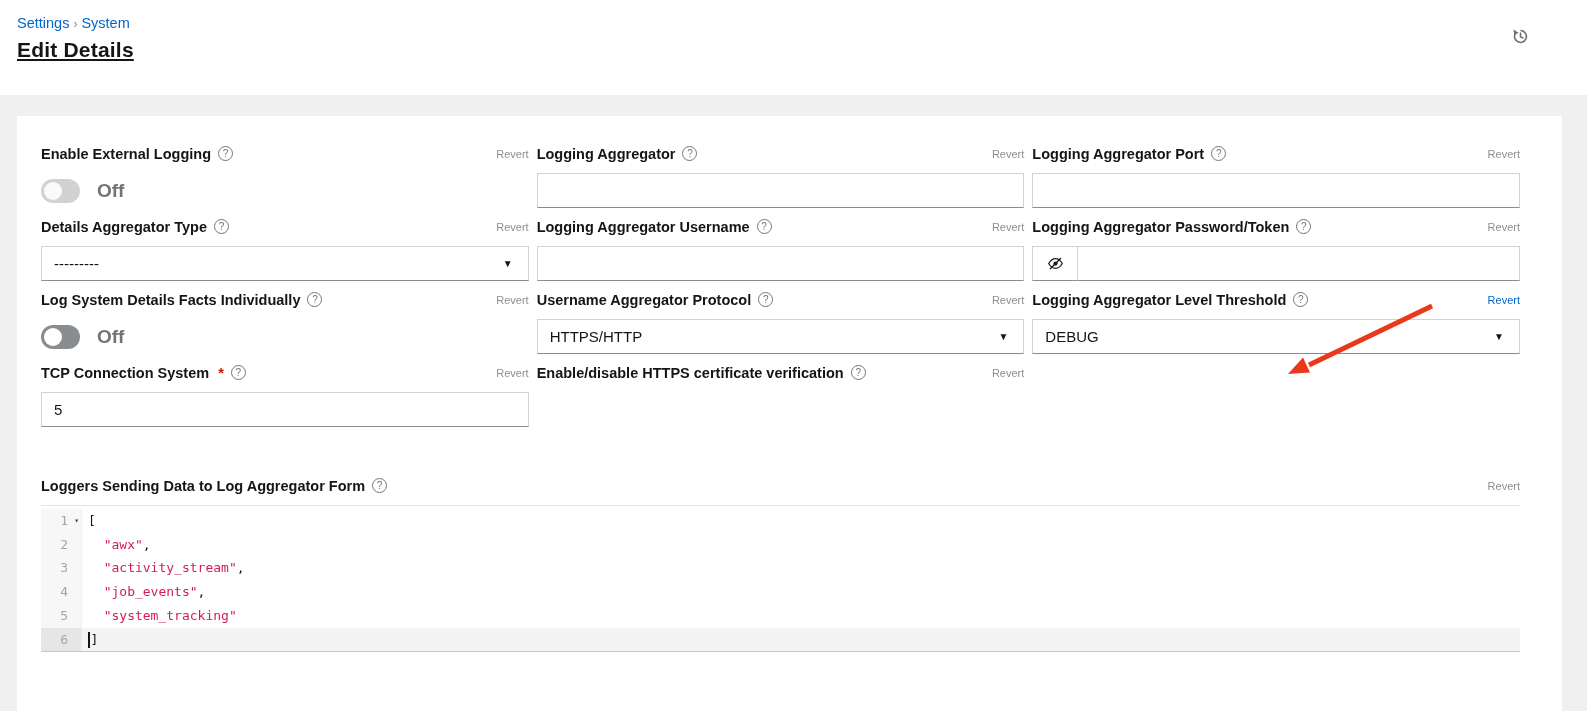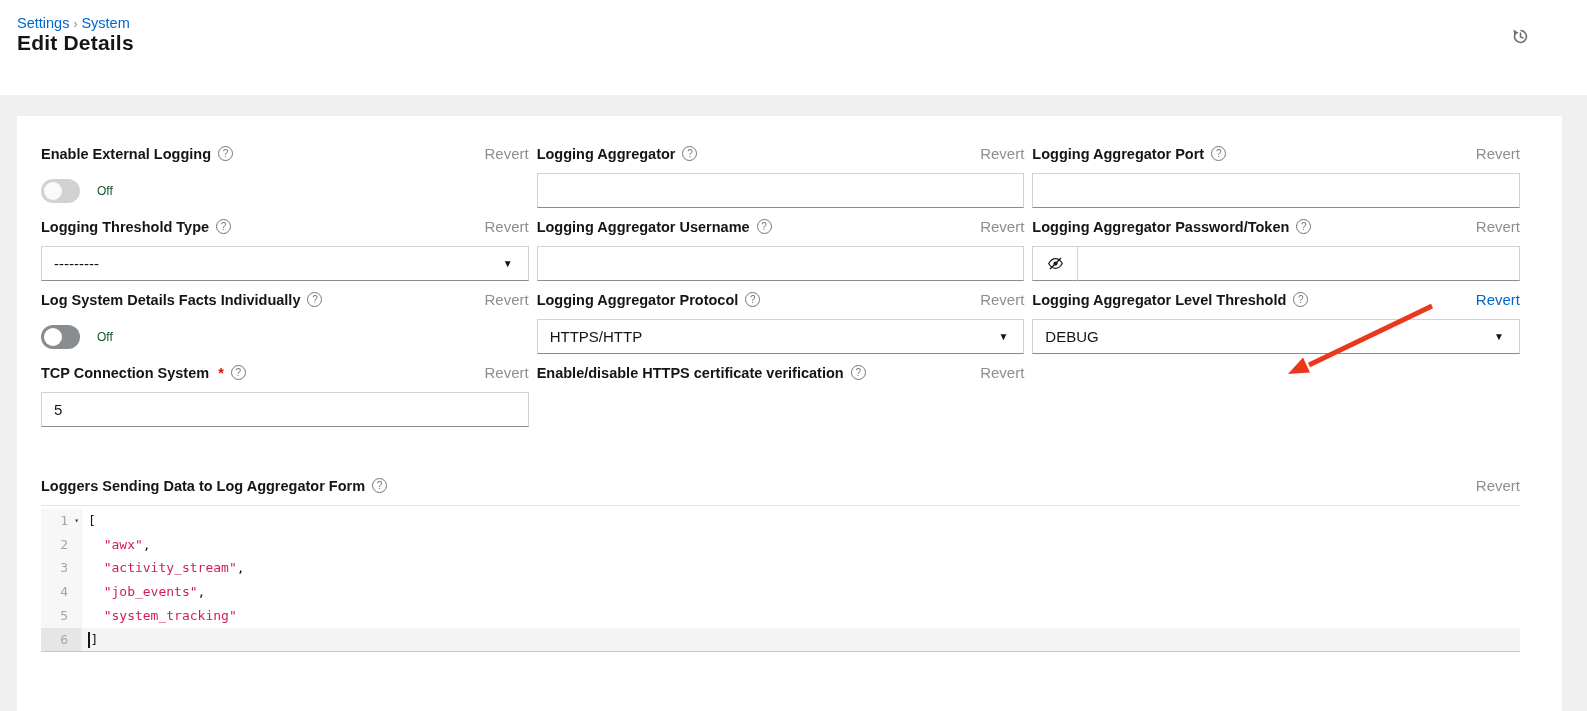--- a/index.html
+++ b/index.html
@@ -5,53 +5,53 @@
   * { margin:0; padding:0; box-sizing:border-box; }
   html,body { width:1587px; height:711px; overflow:hidden; background:#fff;
     font-family:"Liberation Sans", sans-serif; color:#151515; }
   .page { height:711px; display:flex; flex-direction:column; position:relative; }
 
   
   .page-header { background:#fff; padding:15px 24px 0 17px; height:95px; position:relative; }
   .breadcrumb { display:flex; align-items:flex-end; gap:4px; font-size:14.5px; }
   .breadcrumb a { color:var(--link,#0066cc); text-decoration:none; cursor:pointer; }
   .crumb-sep { color:#8a8d90; font-size:12px; padding-top:1px; }
-  .page-title { margin-top:0; font-size:21px; font-weight:700; letter-spacing:.2px; }
+  .page-title { margin-top:7px; font-size:21px; font-weight:700; letter-spacing:.2px;text-decoration:underline; }
   .history-btn { position:absolute; top:28px; right:58px; color:#6a6e73; cursor:pointer;
     background:none; border:none; line-height:0; }
 
   
   .main { flex:1; background:#f0f0f0; padding:21px 25px 0 17px; }
   .card { background:#fff; height:100%; padding:27px 42px 30px 24px; }
 
   .form-grid { display:grid; grid-template-columns:repeat(3,1fr); column-gap:24px; row-gap:26px;gap:8px; }
   .field-head { display:flex; justify-content:space-between; align-items:center; height:21px; margin-bottom:9px; }
   .field-label { display:flex; align-items:center; gap:7px; font-size:14.5px; font-weight:700; }
   .required-star { color:#c9190b; font-weight:700; margin-left:2px; }
   .help-icon { width:15px; height:15px; border:1px solid #72767b; border-radius:50%;
     color:#72767b; font-size:10px; font-weight:400; display:inline-flex;
     align-items:center; justify-content:center; cursor:pointer; flex:none; }
-  .revert { font-size:15px; color:#8b8e93; cursor:pointer; background:none; border:none;
+  .revert { font-size:11px; color:#8b8e93; cursor:pointer; background:none; border:none;
     font-family:inherit; }
   .revert.active { color:var(--link,#0066cc); }
 
   .text-input { width:100%; height:35px; border:1px solid #d2d2d2; border-bottom-color:#8a8d90;
     background:#fff; padding:0 12px; font-size:15px; color:#151515; font-family:inherit; outline:none; }
   .pf-select { height:35px; border:1px solid #d2d2d2; border-bottom-color:#8a8d90; background:#fff;
     display:flex; align-items:center; justify-content:space-between; padding:0 15px 0 12px;
     font-size:15px; cursor:pointer; }
   .caret { font-size:10px; color:#151515; line-height:1; }
 
   .switch-row { display:flex; align-items:center; gap:17px; height:35px; }
   .switch { width:39px; height:24px; border-radius:12px; position:relative; cursor:pointer; flex:none; }
   .switch .knob { width:18px; height:18px; border-radius:50%; background:#fff; position:absolute; top:3px; left:3px; }
   .switch.off-disabled { background:#d2d2d2; } .switch.off-disabled .knob { background:#fafafa; }
   .switch.off { background:#8a8d90; }
   .switch.on  { background:var(--switch-on,#1569d6); } .switch.on .knob { left:auto; right:3px; }
-  .switch-state { font-size:12px; color:#14532d; }
+  .switch-state { font-size:19px; color:#737373;font-weight:bold; }
 
   .pw-group { display:flex; width:100%; }
   .pw-toggle { width:46px; height:35px; flex:none; background:#fff; border:1px solid #d2d2d2;
     border-bottom-color:#8a8d90; display:flex; align-items:center; justify-content:center;
     cursor:pointer; color:#1b1d21; }
   .pw-group .text-input { border-left:none; }
 
   
   .editor-field { grid-column:1 / -1;margin-top:40px; }
   .code-editor { margin-top:7px; border-top:1px solid #e4e4e4; border-bottom:1px solid #c6c8ca;
@@ -132,21 +132,21 @@
               <span class="help-icon">?</span>
             </span>
             <button class="revert">Revert</button>
           </div>
           <input class="text-input" type="text" value="" style="">
         </div>
 
         <div class="field">
           <div class="field-head">
             <span class="field-label">
-              <span>Logging Threshold Type</span>
+              <span>Details Aggregator Type</span>
               <span class="help-icon">?</span>
             </span>
             <button class="revert">Revert</button>
           </div>
           <div class="pf-select">
             <span>---------</span>
             <span class="caret">▼</span>
           </div>
         </div>
 
@@ -193,21 +193,21 @@
             <span class="switch off">
                 <span class="knob"></span>
               </span>
             <span class="switch-state">Off</span>
           </div>
         </div>
 
         <div class="field">
           <div class="field-head">
             <span class="field-label">
-              <span>Logging Aggregator Protocol</span>
+              <span>Username Aggregator Protocol</span>
               <span class="help-icon">?</span>
             </span>
             <button class="revert">Revert</button>
           </div>
           <div class="pf-select">
             <span>HTTPS/HTTP</span>
             <span class="caret">▼</span>
           </div>
         </div>
 

